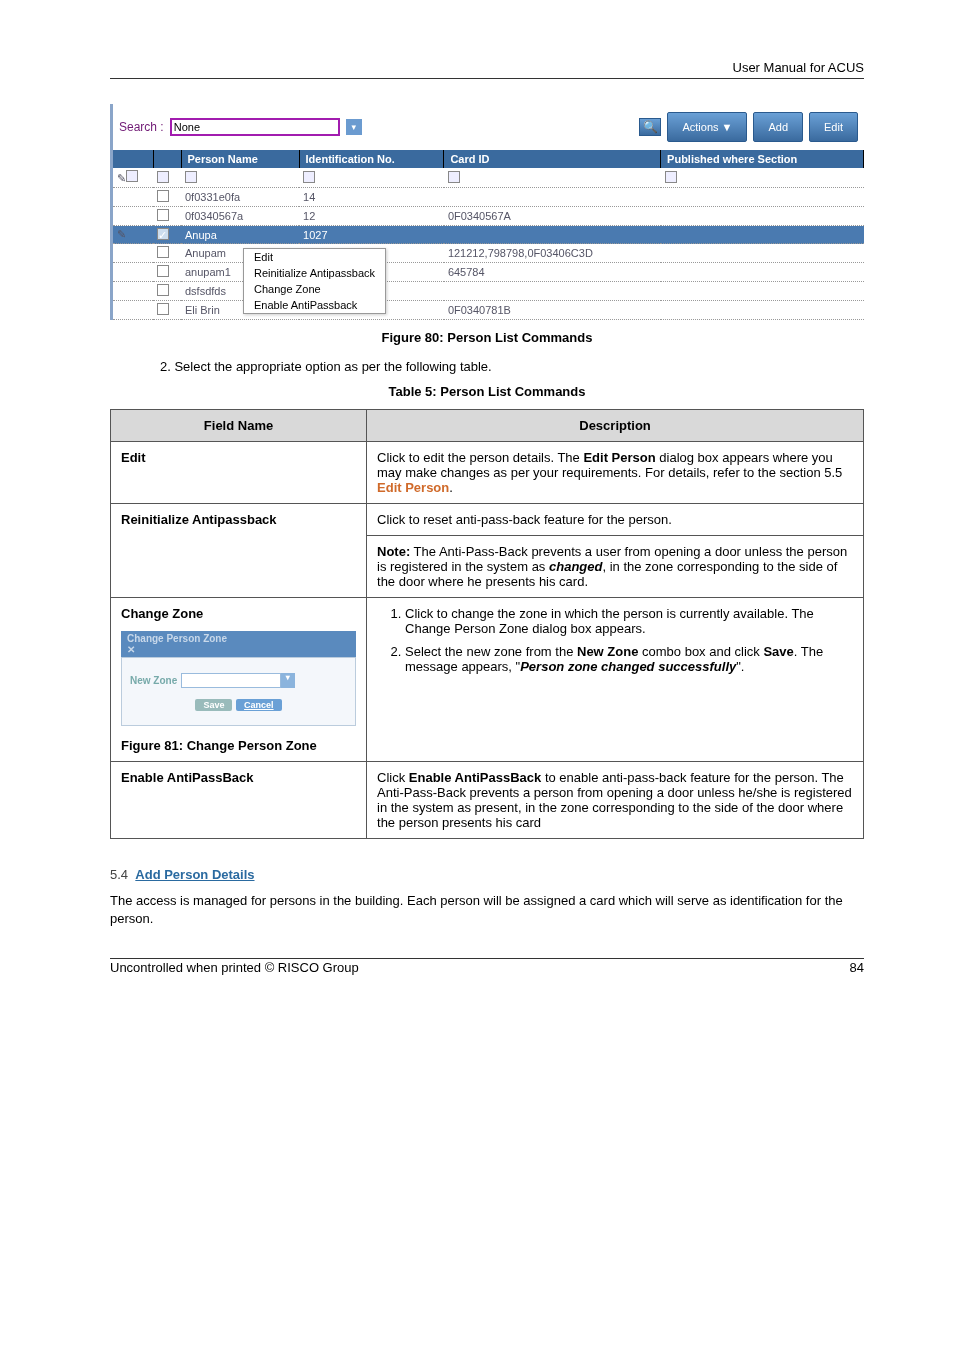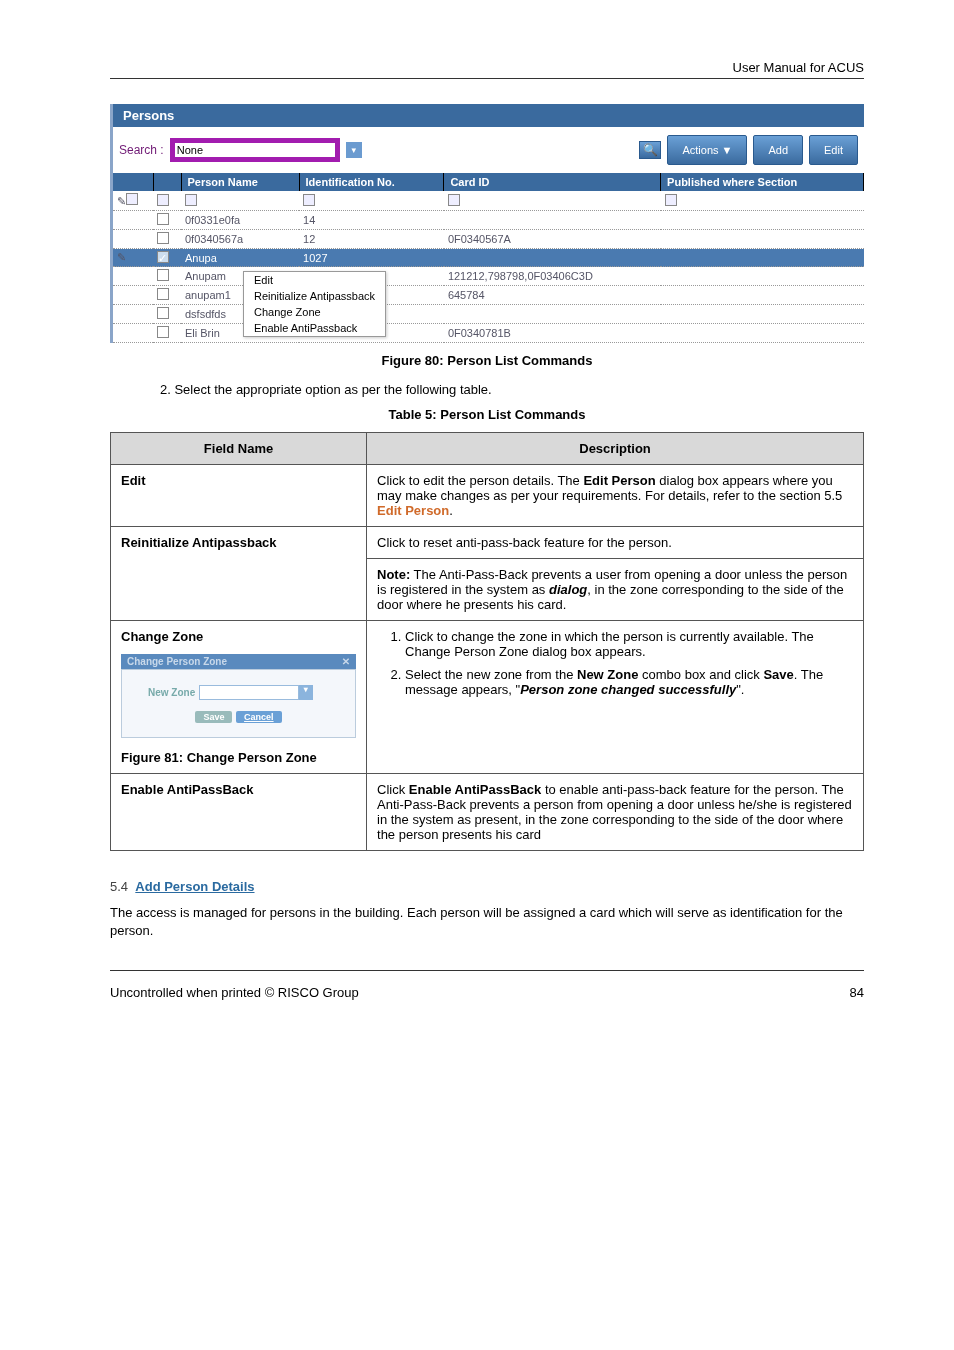--- a/index.html
+++ b/index.html
@@ -31,21 +31,21 @@
       font-size: 13px;
     }
     .search-row {
       display: flex;
       align-items: center;
       padding: 8px 6px;
       gap: 6px;
     }
     .search-label { color: #701a75; font-size: 12px; }
     .search-select {
-      border: 5px solid #a21caf;
+      border: 2px solid #a21caf;
       font-size: 11px;
       padding: 1px 2px;
       width: 170px;
       background: #fff;
     }
     .sel-arrow {
       background: #6b9bd0;
       color: #fff;
       width: 16px;
       height: 16px;
@@ -143,24 +143,25 @@
     .pzone-box {
       margin-top: 10px;
     }
     .pzone-title {
       background: #5a8abe;
       color: #c8d8ea;
       font-size: 10px;
       padding: 2px 6px;
       display: flex;
       justify-content: space-between;
+      flex-direction: column;
     }
     .pzone-body {
       background: #f4f7fb;
-      padding: 14px 26px;
+      padding: 14px 8px;
       border: 1px solid #bcd;
       text-align: left;
     }
     .pzone-label { color: #7aa; font-size: 10px; }
     .pzone-sel {
       border: 1px solid #9bd; width: 100px; height: 15px; display: inline-block; background: #fff;
       vertical-align: middle;
     }
     .pzone-sel-a {
       background: #8bb4dd; width: 14px; height: 15px; display: inline-block; vertical-align: middle; font-size: 8px; color: #fff; text-align: center;
@@ -173,37 +174,36 @@
     .note-box ol { margin-left: 28px; }
     .note-box li { margin-bottom: 8px; }
     .sec-head { color: #2a6aa0; margin: 28px 0 10px; font-size: 13px; }
     .sec-head .num { font-weight: normal; color: #444; }
     .sec-head .ttl { font-weight: bold; text-decoration: underline; }
     .bodytext { font-size: 13px; line-height: 1.4; margin-bottom: 14px; }
     .footer-row {
       display: flex;
       justify-content: space-between;
       border-top: 1px solid #333;
-      padding-top: 14px;
+      padding-top: 1px;
       margin-top: 30px;
       font-size: 13px;
     }
     .orange-link { color: #d06a2a; font-weight: bold; }
     .spacer { flex: 1; }
     .filter-icon {
       width: 12px; height: 12px; display: inline-block; border: 1px solid #888; background: #eef;
     }
   </style>
 </head>
 <body>
 
 <div class="header-line">User Manual for ACUS</div>
 
 <div class="persons-box">
-  <div class="persons-title">Persons</div>
 
   <div class="search-row">
     <span class="search-label">Search :</span>
     <span class="search-select">None</span>
     <span class="sel-arrow">▾</span>
     <span class="spacer"></span>
     <span class="btn-mag">🔍</span>
     <span class="btn-blue">Actions ▼</span>
     <span class="btn-blue">Add</span>
     <span class="btn-blue">Edit</span>
@@ -318,21 +318,21 @@
         <span>Click to edit the person details. The </span><b>Edit Person</b><span> dialog box appears where you may make changes as per your requirements. For details, refer to the section 5.5 </span><span class="orange-link">Edit Person</span><span>.</span>
       </td>
     </tr>
     <tr>
       <td class="fname" rowspan="2">Reinitialize Antipassback</td>
       <td>Click to reset anti-pass-back feature for the person.</td>
     </tr>
     <tr>
       <td>
         <div style="padding-left:0;">
-          <b>Note:</b><span> The Anti-Pass-Back prevents a user from opening a door unless the person is registered in the system as </span><b><i>dialog</i></b><span>, in the zone corresponding to the side of the door where he presents his card.</span>
+          <b>Note:</b><span> The Anti-Pass-Back prevents a user from opening a door unless the person is registered in the system as </span><b><i>changed</i></b><span>, in the zone corresponding to the side of the door where he presents his card.</span>
         </div>
       </td>
     </tr>
     <tr>
       <td class="fname">
         <span>Change Zone</span>
         <div class="pzone-box">
           <div class="pzone-title">
             <span>Change Person Zone</span>
             <span>✕</span>

